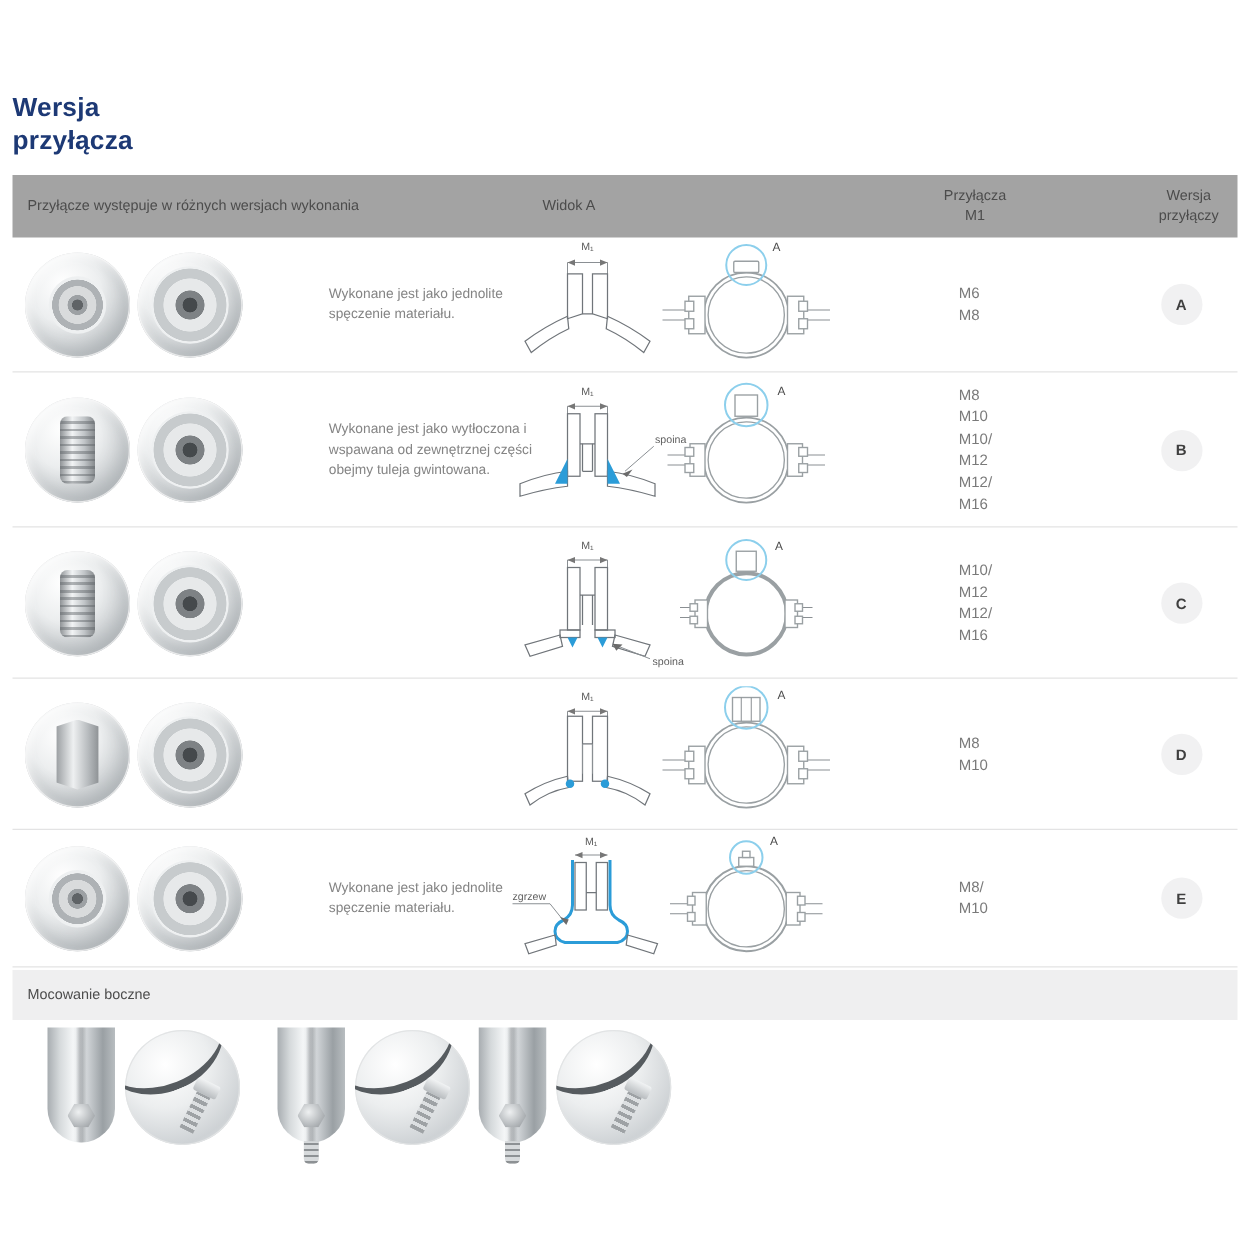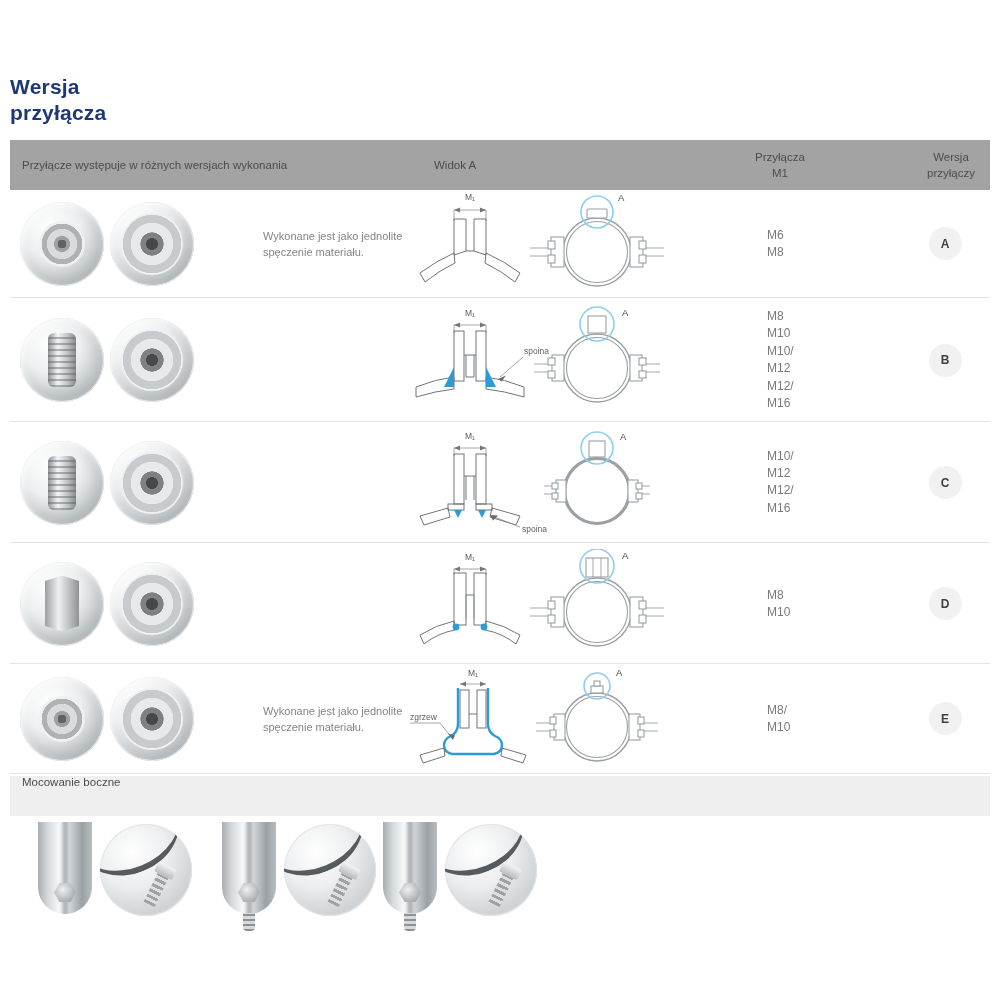--- a/index.html
+++ b/index.html
@@ -43,21 +43,21 @@
 
   .cross{position:absolute;left:398px;top:50%;transform:translateY(-50%);}
   .clamp{position:absolute;left:512px;top:50%;transform:translateY(-50%);}
 
   .threads{position:absolute;left:757px;top:50%;transform:translateY(-50%);font-size:12px;line-height:1.45;color:#7a7a7a;white-space:pre-line;}
 
   .version-cell{position:absolute;left:880px;width:110px;height:100%;display:flex;align-items:center;justify-content:center;}
   .version-circle{width:33px;height:33px;border-radius:50%;background:#f1f1f2;display:flex;align-items:center;justify-content:center;
     font-size:12px;font-weight:bold;color:#3f3f3f;}
 
-  .side-band{position:absolute;left:10px;top:776px;width:980px;height:40px;background:#efeff0;display:flex;align-items:flex-start;}
+  .side-band{position:absolute;left:10px;top:776px;width:980px;height:40px;background:#efeff0;display:flex;align-items:center;}
   .side-band .h{font-size:11.5px;color:#4c4c4c;margin-left:12px;}
 
   .mount-group{position:absolute;top:822px;display:flex;align-items:flex-start;}
   #mg1{left:38px;}
   #mg2{left:222px;}
   #mg3{left:383px;}
   .pipe{width:54px;height:92px;border-radius:0 0 27px 27px;position:relative;
     background:linear-gradient(90deg,#a8adb1 0%,#d5d9db 18%,#f4f6f7 38%,#cdd1d4 60%,#9aa0a4 82%,#b8bdc0 100%);}
   .pipe::before{content:"";position:absolute;inset:0;border-radius:inherit;
     background:linear-gradient(90deg,transparent 42%,rgba(70,75,80,.28) 48% 52%,transparent 58%);}
@@ -162,20 +162,21 @@
 
 <div class="vrow bt" id="rowB">
   <div class="photos">
     <div class="photo-circle">
         <div class="pv pv-sleeve"></div>
       </div>
     <div class="photo-circle">
         <div class="pv pv-plate"></div>
       </div>
   </div>
+  <div class="desc">Wykonane jest jako wytłoczona i wspawana od zewnętrznej części obejmy tuleja gwintowana.</div>
   <svg class="cross" viewBox="0 0 160 110" width="160" height="110">
     <defs>
         <pattern id="hB" patternUnits="userSpaceOnUse" width="5" height="5" patternTransform="rotate(45)">
           <line x1="2.5" y1="0" x2="2.5" y2="5" stroke="#a7acb0" stroke-width="1.4"></line>
         </pattern>
       </defs>
     <text x="62" y="11" text-anchor="middle" class="svg-dim">M₁</text>
     <line x1="46" y1="20" x2="78" y2="20" class="thin"></line>
     <path d="M46,20 l6,-2.5 v5 z" fill="#777"></path>
       <path d="M78,20 l-6,-2.5 v5 z" fill="#777"></path>

